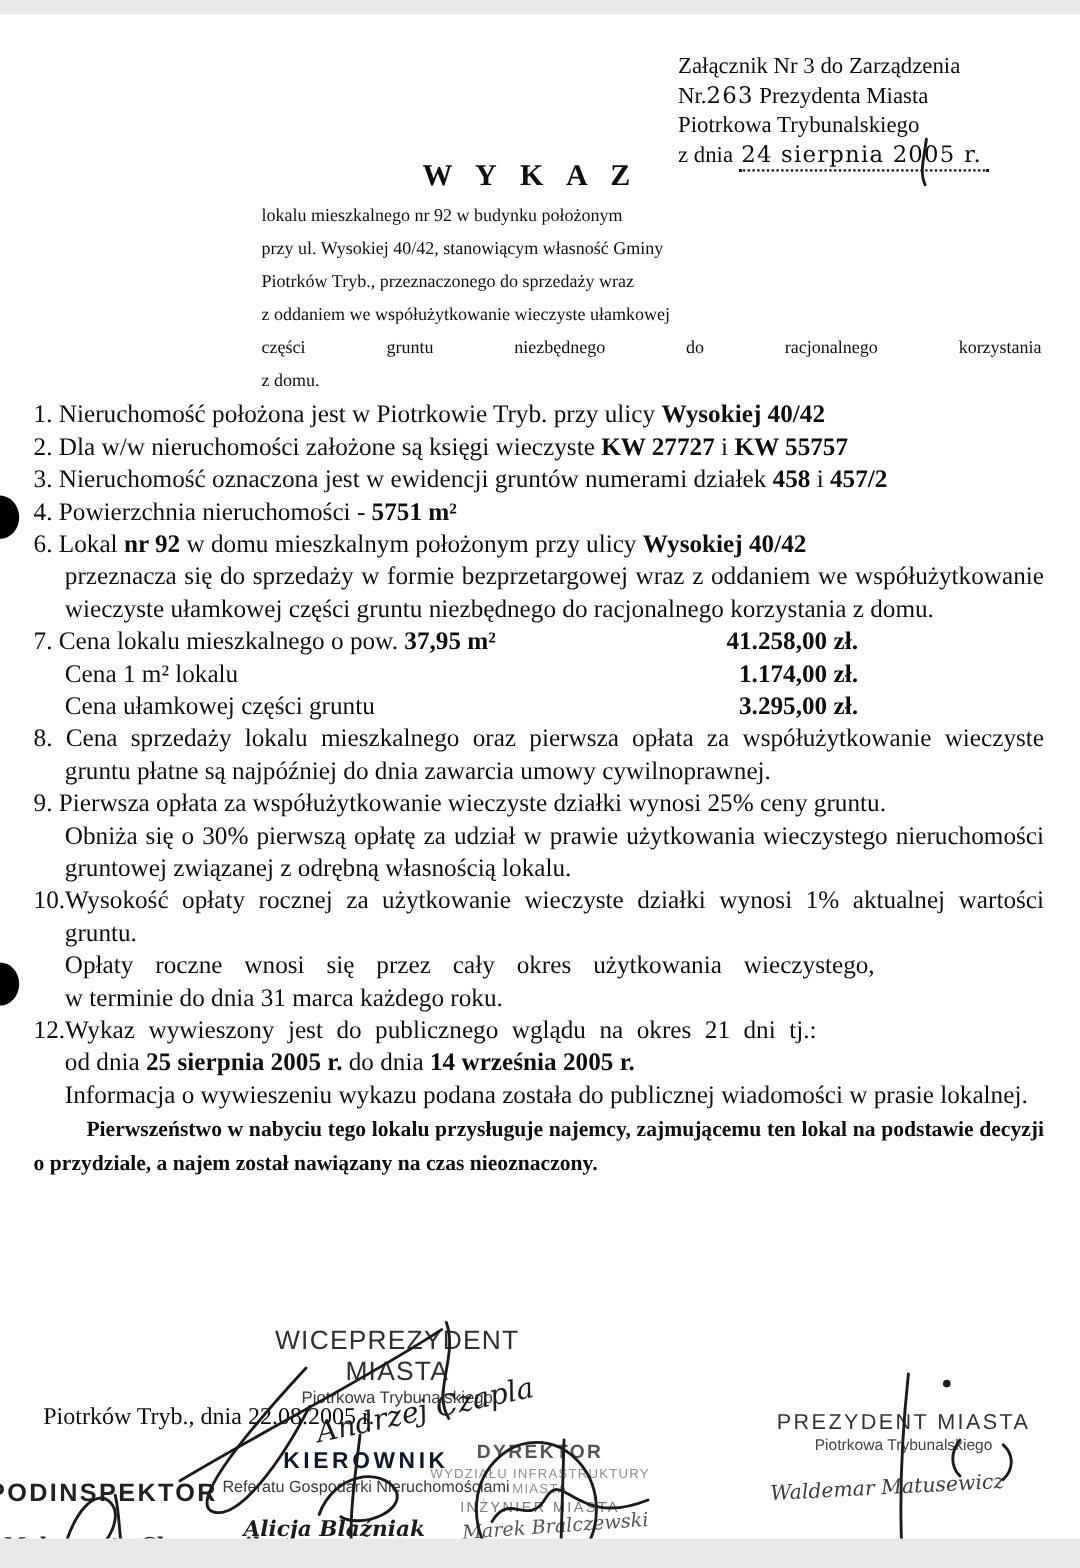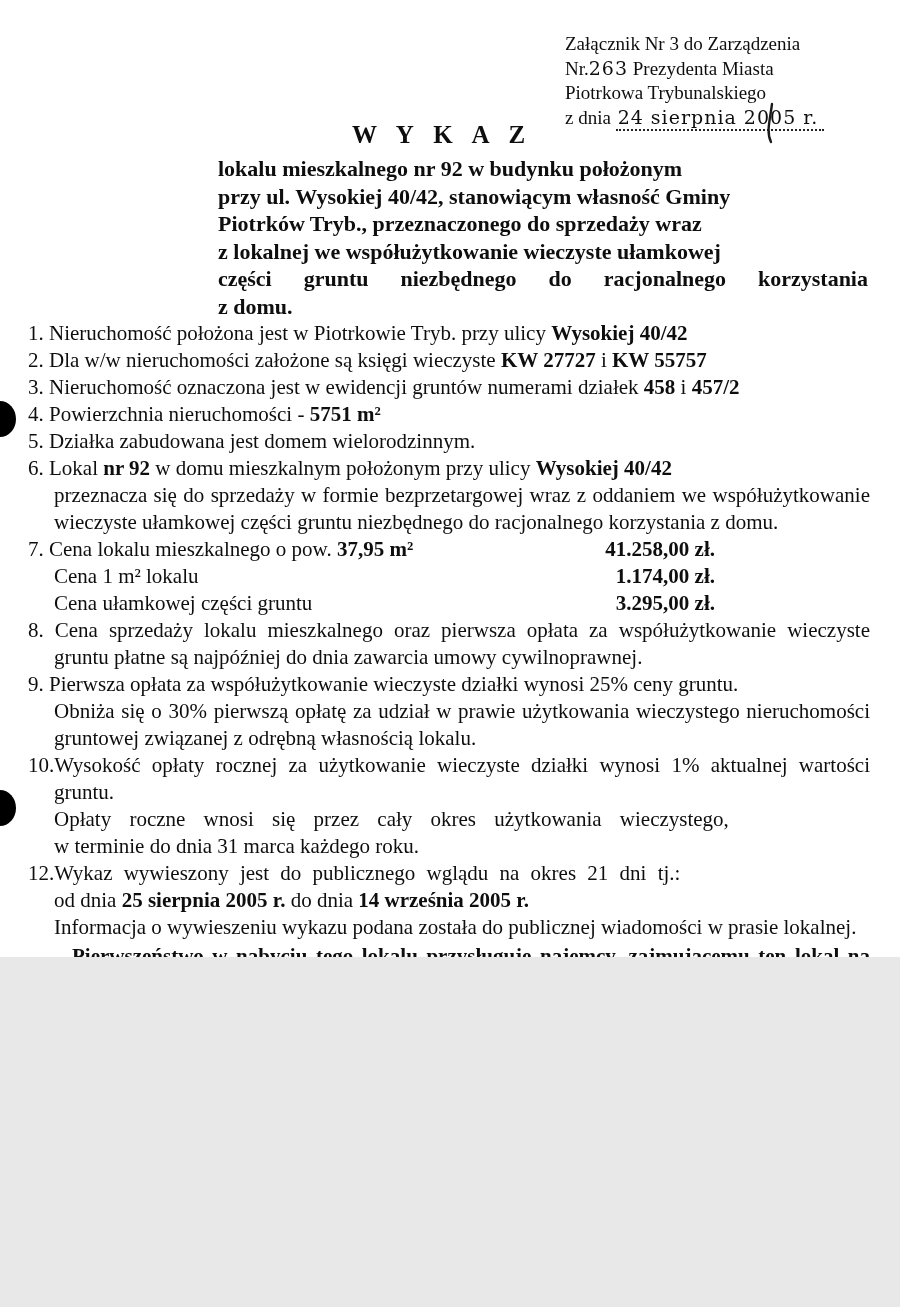--- a/index.html
+++ b/index.html
@@ -1,37 +1,37 @@
 <!DOCTYPE html>
 <html><head>
 <meta charset="utf-8">
 <style>
   html,body{margin:0;padding:0;background:#e8e8e8;}
-  .page{position:relative;width:900px;height:957px;background:#ffffff;margin:0 auto;
+  .page{position:relative;width:900px;height:1270px;background:#ffffff;margin:12px auto;
         overflow:hidden;font-family:"Liberation Serif",serif;color:#0e0e0e;}
   .hole{position:absolute;left:-16px;width:32px;height:36px;background:#000;border-radius:50%;}
   .hole1{top:401px;} .hole2{top:790px;}
   .attachment{position:absolute;left:565px;top:32px;font-size:19px;line-height:24px;width:320px;}
   .hand{font-family:"DejaVu Serif",serif;letter-spacing:1px;}
   .dotline{border-bottom:2px dotted #222;padding:0 6px 1px 2px;text-align:right;}
   .title{position:absolute;left:352px;top:121px;font-size:25px;font-weight:bold;letter-spacing:7px;margin:0;text-align:center;}
-  .intro{position:absolute;left:218px;top:155px;width:650px;font-size:22px;font-weight:bold;line-height:27.5px;}
+  .intro{position:absolute;left:218px;top:155px;width:650px;font-size:15px;font-weight:normal;line-height:27.5px;}
   .stretch{text-align:justify;text-align-last:justify;}
   .list{position:absolute;left:28px;top:320px;width:842px;font-size:21px;line-height:27px;}
   .item{padding-left:26px;}
   .p{text-indent:-26px;text-align:justify;}
   .cont{text-indent:0;text-align:justify;}
   .wide{word-spacing:13px;}
   .wide2{word-spacing:6px;}
   .prow{position:relative;text-indent:-26px;}
   .prow.c2{text-indent:0;}
   .price{position:absolute;right:155px;font-weight:bold;}
   b{font-weight:bold;}
   .closing{margin-top:1px;padding-left:0;text-indent:44px;font-weight:bold;text-align:justify;
-           font-size:21px;line-height:28px;}
+           font-size:18px;line-height:28px;}
   .dateline{position:absolute;left:36px;top:1158px;font-size:20px;}
   .stamp{position:absolute;font-family:"Liberation Sans",sans-serif;text-align:center;color:#2e2e2e;}
   .st-vice{left:196px;top:1092px;width:270px;}
   .st-vice .t1{font-size:22px;letter-spacing:1px;color:#303030;}
   .st-vice .t2{font-size:14px;color:#3a3a3a;}
   .st-podinspektor{left:-10px;top:1221px;width:180px;text-align:left;}
   .st-podinspektor .t1{font-size:21px;font-weight:bold;letter-spacing:2px;color:#222;}
   .st-kierownik{left:170px;top:1195px;width:270px;}
   .st-kierownik .t1{font-size:19px;font-weight:bold;letter-spacing:3px;color:#0f172a;}
   .st-kierownik .t2{font-size:13.5px;color:#3a3a3a;margin-top:2px;}
@@ -64,40 +64,37 @@
     <div>Piotrkowa Trybunalskiego</div>
     <div><span>z dnia </span><span class="hand dotline">24 sierpnia 2005 r.</span></div>
   </div>
 
   <h1 class="title">W Y K A Z</h1>
 
   <div class="intro">
     <div>lokalu mieszkalnego nr 92 w budynku położonym</div>
     <div>przy ul. Wysokiej 40/42, stanowiącym własność Gminy</div>
     <div>Piotrków Tryb., przeznaczonego do sprzedaży wraz</div>
-    <div>z lokalnej we współużytkowanie wieczyste ułamkowej</div>
+    <div>z oddaniem we współużytkowanie wieczyste ułamkowej</div>
     <div class="stretch">części gruntu niezbędnego do racjonalnego korzystania</div>
     <div>z domu.</div>
   </div>
 
   <div class="list">
     <div class="item">
         <div class="p"><span>1. </span><span>Nieruchomość położona jest w Piotrkowie Tryb. przy ulicy </span><b>Wysokiej 40/42</b></div>
       </div>
     <div class="item">
         <div class="p"><span>2. </span><span>Dla w/w nieruchomości założone są księgi wieczyste </span><b>KW 27727</b><span> i </span><b>KW 55757</b></div>
       </div>
     <div class="item">
         <div class="p"><span>3. </span><span>Nieruchomość oznaczona jest w ewidencji gruntów numerami działek </span><b>458</b><span> i </span><b>457/2</b></div>
       </div>
     <div class="item">
         <div class="p"><span>4. </span><span>Powierzchnia nieruchomości - </span><b>5751 m²</b></div>
-      </div>
-    <div class="item">
-        <div class="p"><span>5. </span><span>Działka zabudowana jest domem wielorodzinnym.</span></div>
       </div>
     <div class="item">
       <div class="p"><span>6. </span><span>Lokal </span><b>nr 92</b><span> w domu mieszkalnym położonym przy ulicy </span><b>Wysokiej 40/42</b></div>
       <div class="cont">przeznacza się do sprzedaży w formie bezprzetargowej wraz z oddaniem we współużytkowanie wieczyste ułamkowej części gruntu niezbędnego do racjonalnego korzystania z domu.</div>
     </div>
     <div class="item">
       <div class="prow"><span>7. </span><span>Cena lokalu mieszkalnego o pow. </span><b>37,95 m²</b><span class="price">41.258,00 zł.</span></div>
       <div class="prow c2"><span>Cena 1 m² lokalu</span><span class="price">1.174,00 zł.</span></div>
       <div class="prow c2"><span>Cena ułamkowej części gruntu</span><span class="price">3.295,00 zł.</span></div>
     </div>

